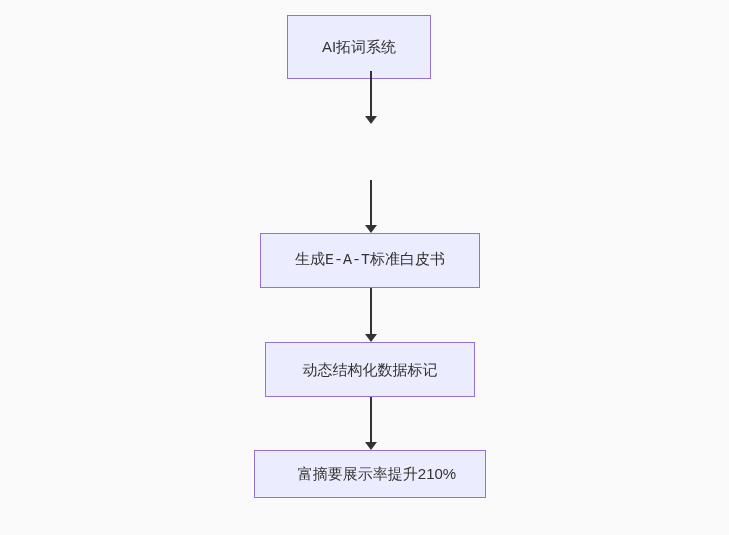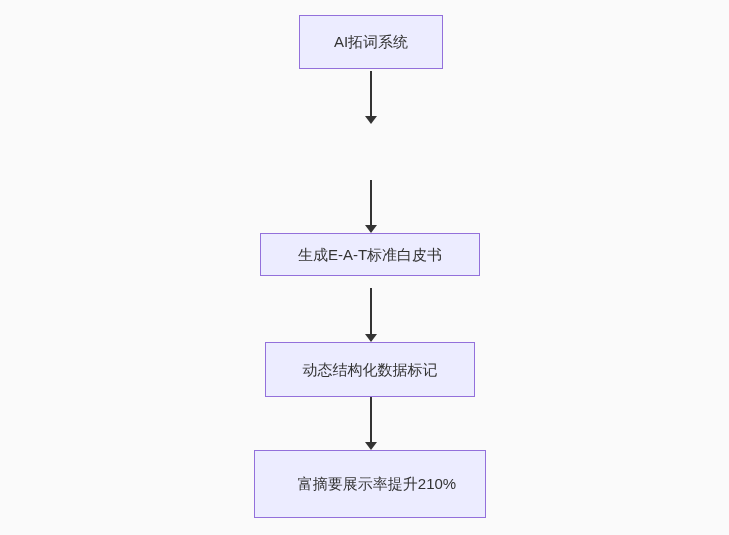--- a/index.html
+++ b/index.html
@@ -25,25 +25,25 @@
     background: var(--node-fill);
     border: 1px solid var(--node-border);
     color: var(--text);
     font-size: 15px;
     display: flex;
     align-items: center;
     justify-content: center;
     text-align: center;
     line-height: 1.2;
   }
-  .node-1 { left: 299px; top: 15px;  width: 144px; height: 54px; }
+  .node-1 { left: 287px; top: 15px;  width: 144px; height: 64px; }
   .node-2 { left: 275px; top: 124px; width: 190px; height: 56px; }
-  .node-3 { left: 260px; top: 233px; width: 220px; height: 43px; }
+  .node-3 { left: 260px; top: 233px; width: 220px; height: 55px; font-family: Liberation Mono, monospace; }
   .node-4 { left: 265px; top: 342px; width: 210px; height: 55px; }
-  .node-5 { left: 254px; top: 450px; width: 232px; height: 68px; padding-left: 14px; }
+  .node-5 { left: 254px; top: 450px; width: 232px; height: 48px; padding-left: 14px; }
   .edge {
     position: absolute;
     left: 365px;
     width: 12px;
     display: flex;
     flex-direction: column;
     align-items: center;
   }
   .edge-1 { top: 71px;  height: 53px; }
   .edge-2 { top: 180px; height: 53px; }

